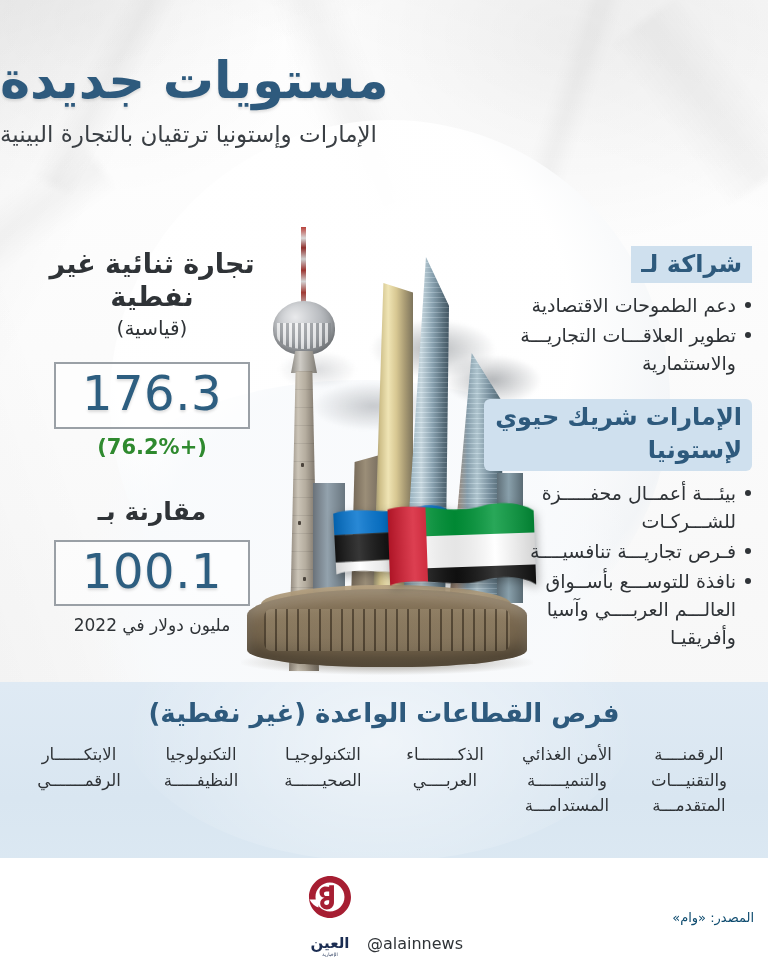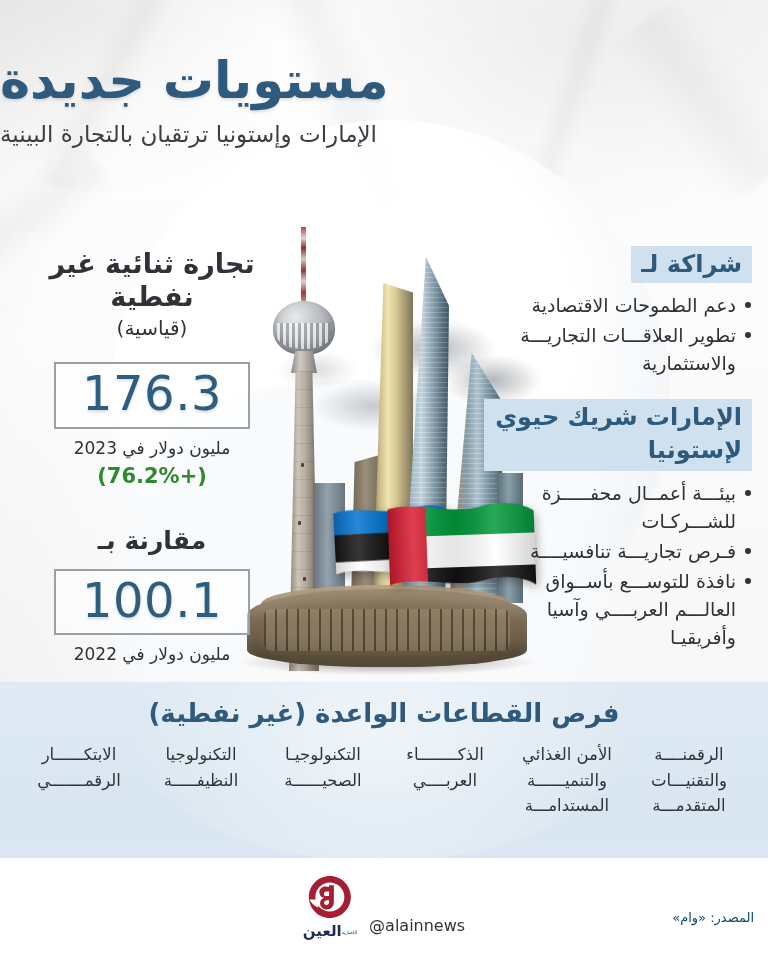--- a/index.html
+++ b/index.html
@@ -222,21 +222,21 @@
   
   .right-col { position: absolute; right: 16px; top: 246px; width: 268px; text-align: right; }
   .sec-head {
     display: inline-block;
     background: #cfe0ee;
     color: #2e5a7d;
     font-size: 24px; font-weight: bold;
     line-height: 1.34;
     padding: 2px 10px 3px;
   }
-  .sec-head.two-line { padding-bottom: 5px; }
+  .sec-head.two-line { padding-bottom: 5px; border-radius: 6px; }
   .bullets { margin-top: 8px; list-style: none; }
   .bullets li {
     font-size: 19px; color: #2f3337; line-height: 1.48;
     padding-right: 16px; position: relative;
     margin-bottom: 2px;
   }
   .bullets li .dot {
     position: absolute; right: 1px; top: 11px;
     width: 6px; height: 6px; border-radius: 50%; background: #2f3337;
   }
@@ -273,21 +273,21 @@
   .sector span { display: block; }
 
   
   .footer { position: absolute; left: 0; top: 858px; width: 768px; height: 102px; background: #ffffff; }
   .brand {
     position: absolute; left: 50%; top: 14px; transform: translateX(-50%);
     display: flex; align-items: flex-end; gap: 12px; direction: ltr;
   }
   .logo-wrap { display: flex; flex-direction: column; align-items: center; }
   .logo-mark { width: 50px; height: 50px; }
-  .logo-word { margin-top: 2px; display: flex; align-items: center; }
+  .logo-word { margin-top: 14px; display: flex; flex-direction: column; align-items: center; }
   .logo-word .ar { font-size: 15px; font-weight: bold; color: #1b2d52; line-height: 1; letter-spacing: -.3px; }
   .logo-word .tag { font-size: 4.5px; color: #1b2d52; letter-spacing: .4px; margin-top: 1px; }
   .handle { font-size: 16px; color: #2f3337; padding-bottom: 4px; }
   .source {
     position: absolute; right: 14px; top: 52px;
     font-size: 13px; color: #0c4a6e; direction: rtl;
   }
 </style>
 </head>
 <body>
@@ -381,21 +381,20 @@
     </div>
   </div>
 
   <div class="left-col">
     <div class="stat-head">تجارة ثنائية غير نفطية</div>
     <div class="stat-sub">(قياسية)</div>
 
     <div class="num-box">
       <div class="num">176.3</div>
     </div>
-    <div class="num-cap">مليون دولار في 2023</div>
     <div class="pct">(+76.2%)</div>
 
     <div class="compare">مقارنة بـ</div>
 
     <div class="num-box mt18">
       <div class="num">100.1</div>
     </div>
     <div class="num-cap">مليون دولار في 2022</div>
   </div>
 

